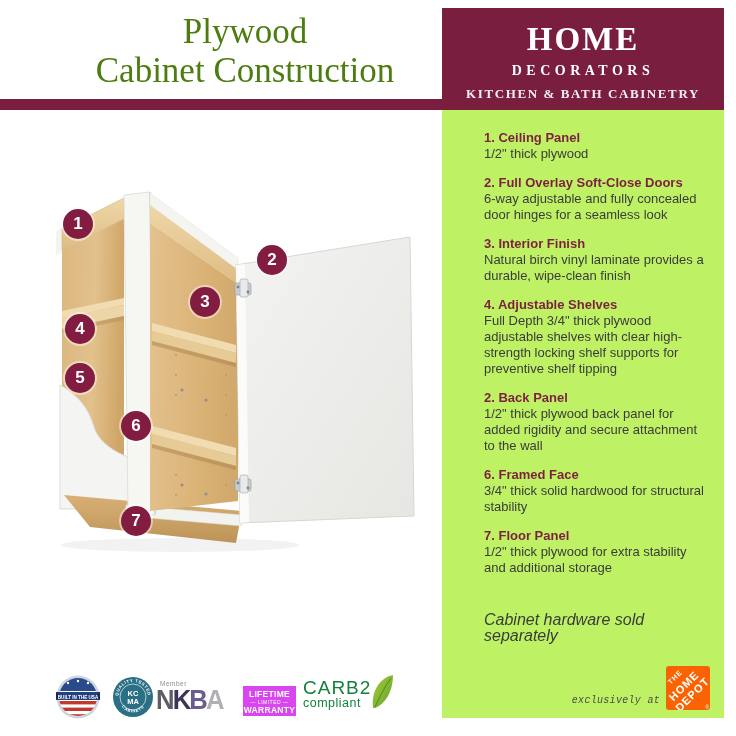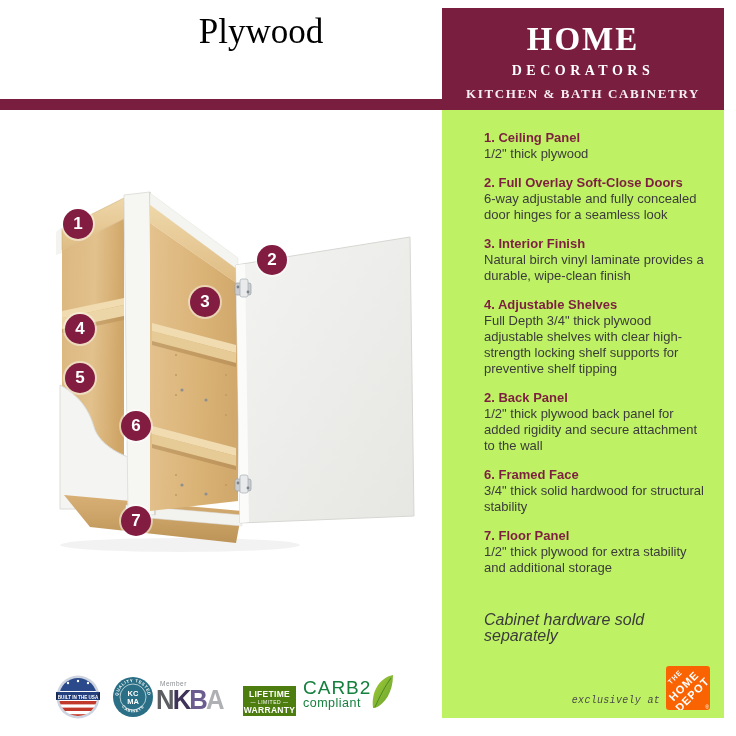--- a/index.html
+++ b/index.html
@@ -1,21 +1,21 @@
 <!DOCTYPE html>
 <html><head>
 <meta charset="utf-8">
 <style>
   html,body{margin:0;padding:0;background:#ffffff;}
   .page{position:relative;width:736px;height:736px;background:#ffffff;overflow:hidden;
         font-family:"Liberation Sans",sans-serif;}
 
   
-  .title-block{position:absolute;left:16px;top:12px;width:490px;text-align:center;
-    font-family:"Liberation Serif",serif;color:#000000;font-size:35px;line-height:39px;font-weight:400;}
+  .title-block{position:absolute;left:0;top:12px;width:490px;text-align:center;
+    font-family:"Liberation Serif",serif;color:#4d7c0f;font-size:35px;line-height:39px;font-weight:400;}
   .title-bar{position:absolute;left:0;top:99px;width:442px;height:11px;background:#7a1e3f;}
 
   .brand-block{position:absolute;left:442px;top:8px;width:282px;height:102px;background:#7a1e3f;
     color:#ffffff;text-align:center;font-family:"Liberation Serif",serif;}
   .brand-home{font-size:33px;line-height:34px;letter-spacing:2px;font-weight:600;margin-top:14px;}
   .brand-decorators{font-size:14px;letter-spacing:4.5px;font-weight:600;margin-top:7px;}
   .brand-collection{font-size:10px;letter-spacing:5.5px;margin-top:3px;color:#f2e4ea;}
   .brand-band{font-size:13px;font-weight:700;letter-spacing:1.6px;margin-top:7px;color:#f7eef2;}
 
   
@@ -40,36 +40,37 @@
   .illustration{position:absolute;left:30px;top:185px;width:410px;height:380px;}
   .callout{position:absolute;width:30px;height:30px;border-radius:50%;background:#821c41;
     color:#ffffff;font-size:17px;font-weight:700;line-height:30px;text-align:center;
     box-shadow:0 0 0 2px rgba(255,255,255,0.45);}
 
   
   .badge{position:absolute;}
   .nkba{left:156px;top:680px;width:70px;}
   .nkba .member{font-size:6.5px;color:#8a8d90;letter-spacing:0.5px;margin-left:4px;}
   .nkba .letters{font-size:27px;font-weight:800;letter-spacing:-2px;line-height:26px;transform:scaleX(0.95);transform-origin:left;}
-  .warranty{left:243px;top:686px;width:53px;height:30px;background:#4d7c0f;color:#ffffff;text-align:center;}
+  .warranty{left:243px;top:686px;width:53px;height:30px;background:#d946ef;color:#ffffff;text-align:center;}
   .warranty .w1{font-size:8.5px;font-weight:800;line-height:10px;margin-top:3px;letter-spacing:0.3px;}
   .warranty .w2{font-size:5px;line-height:6px;letter-spacing:0.5px;}
   .warranty .w3{font-size:8.5px;font-weight:800;line-height:10px;letter-spacing:0.3px;}
   .carb{left:303px;top:678px;width:92px;color:#15803d;}
   .carb .c1{font-size:19px;line-height:19px;letter-spacing:1px;}
   .carb .c2{font-size:12.5px;line-height:13px;letter-spacing:0.5px;}
   .carb .leaf{position:absolute;left:66px;top:-4px;}
 </style>
 </head>
 <body>
 
 <div class="page">
 
   <div class="title-block">
     <div>Plywood</div>
+    <div>Cabinet Construction</div>
   </div>
   <div class="title-bar"></div>
 
   <div class="brand-block">
     <div class="brand-home">HOME</div>
     <div class="brand-decorators">DECORATORS</div>
     <div class="brand-band">KITCHEN &amp; BATH CABINETRY</div>
   </div>
 
   <div class="right-panel">

